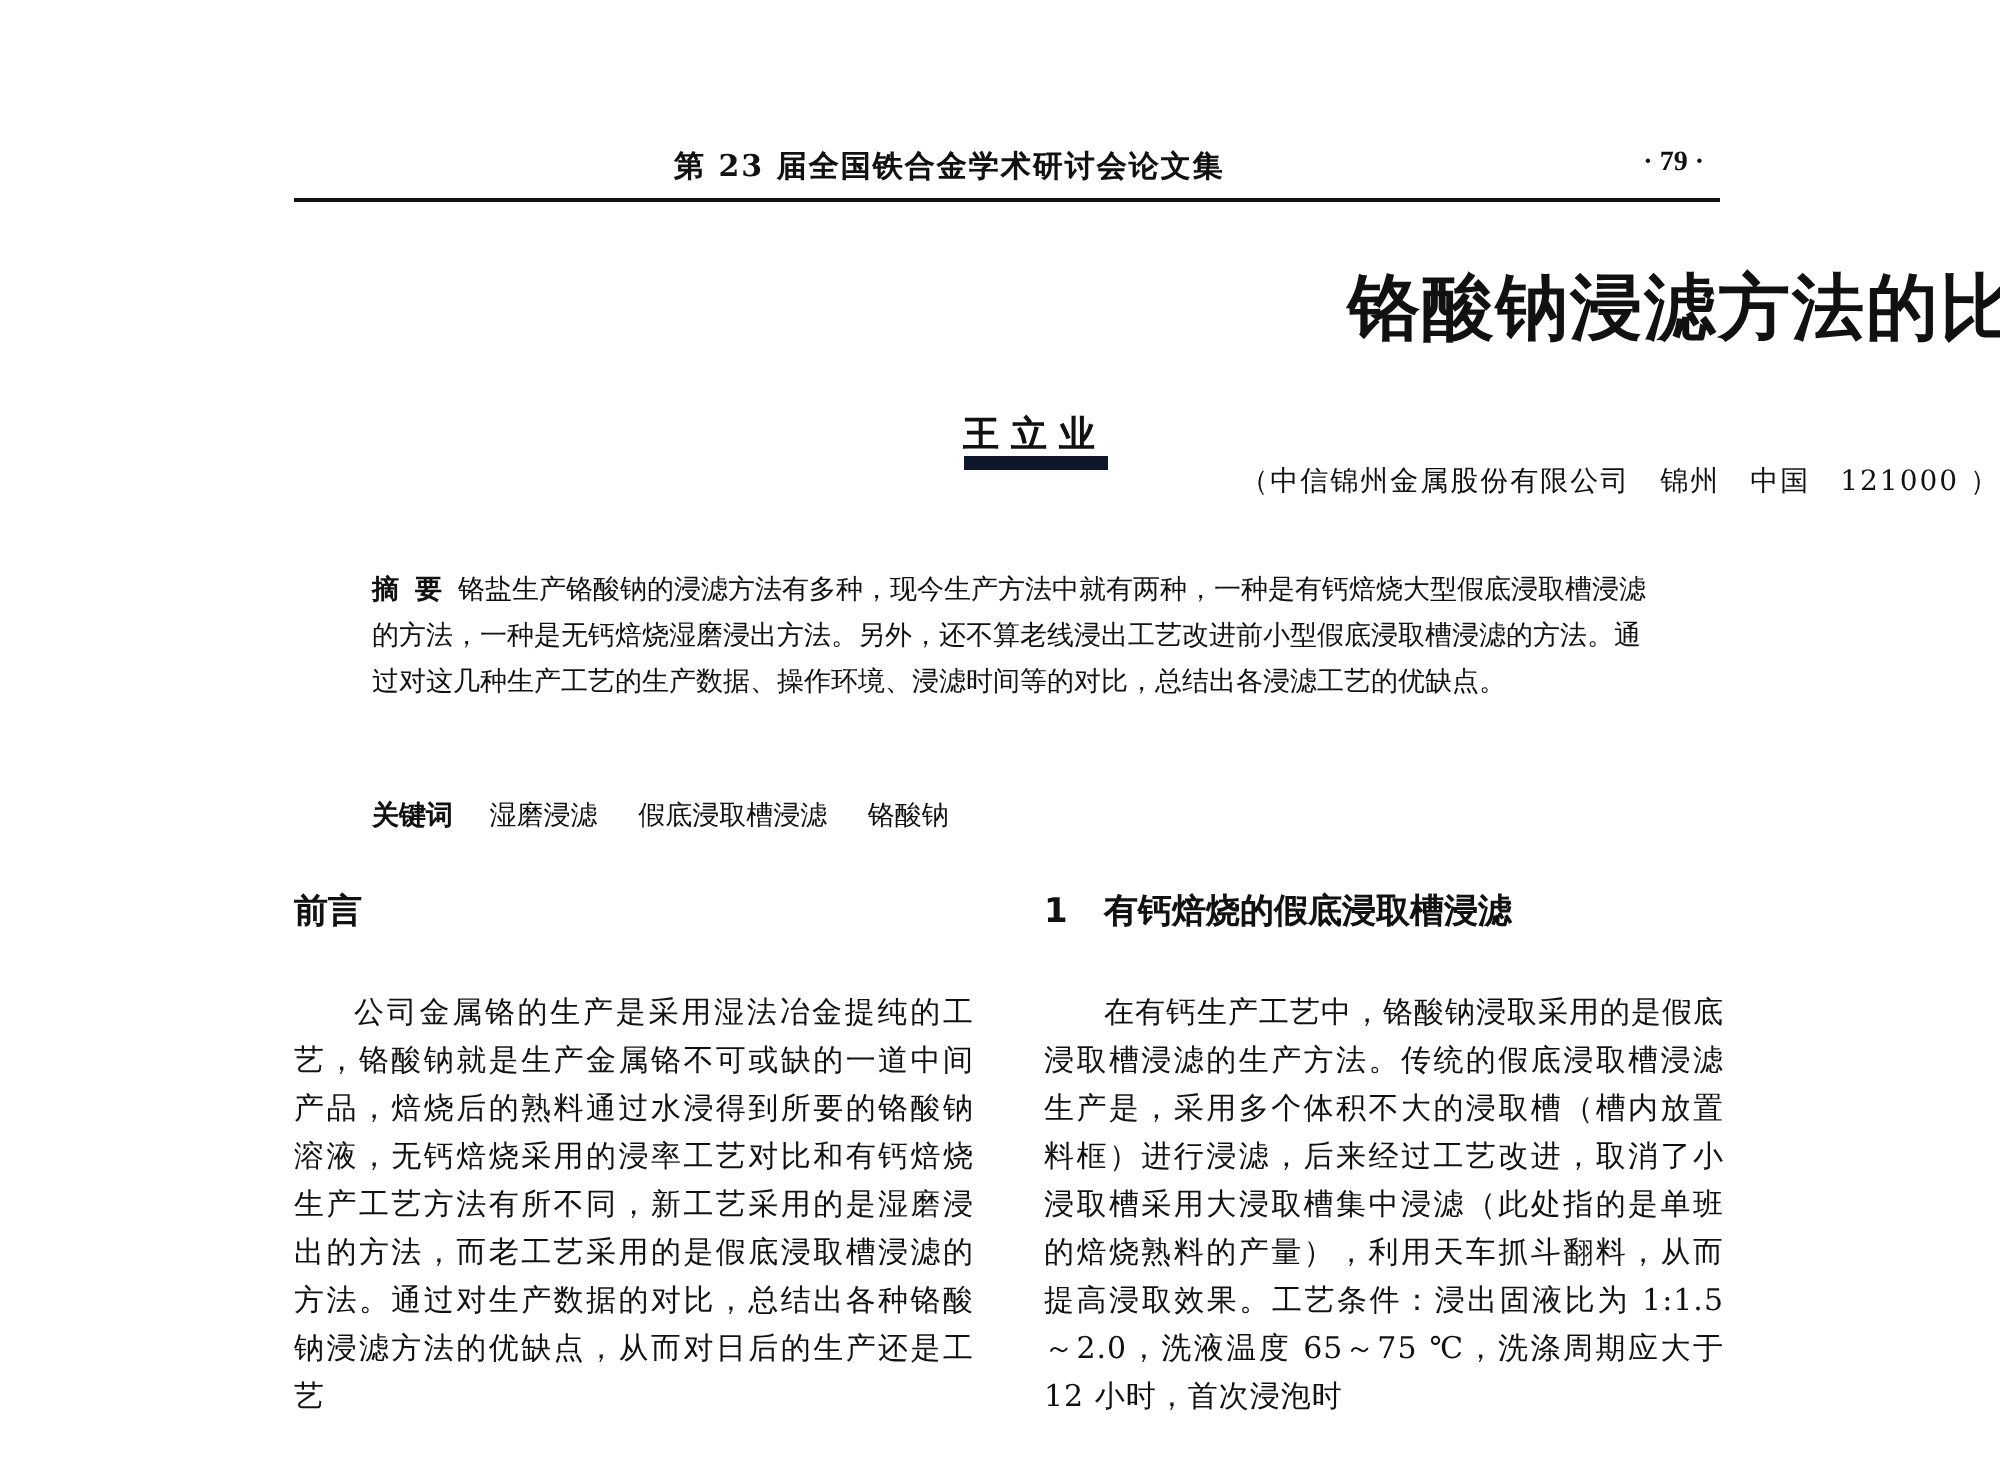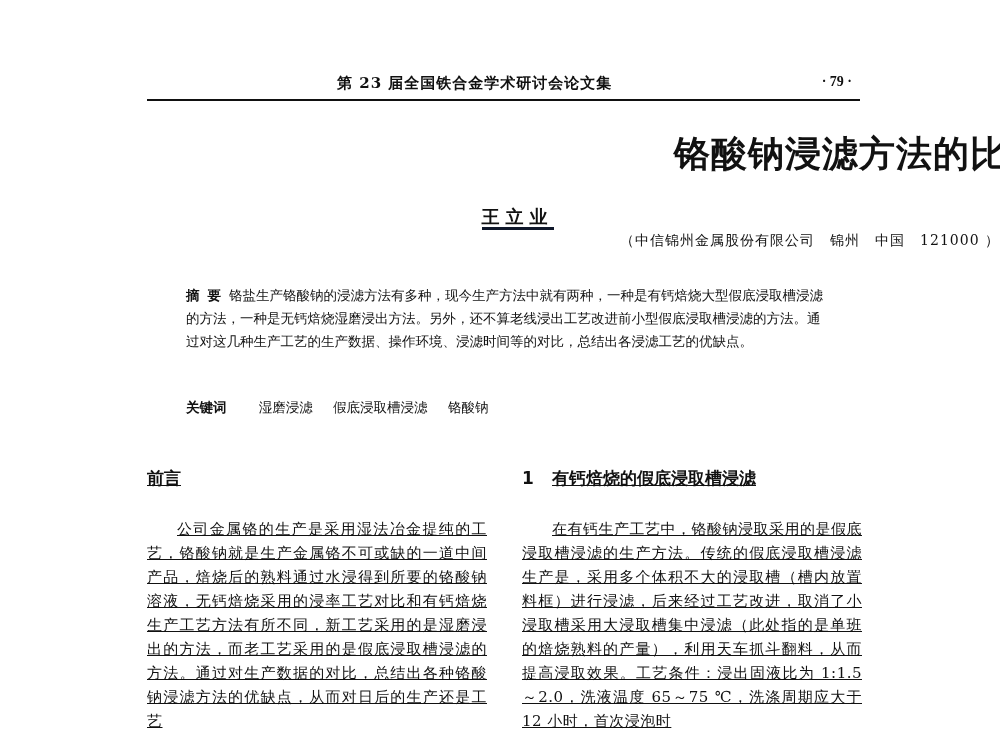--- a/index.html
+++ b/index.html
@@ -26,39 +26,39 @@
   }
 
   .title {
     position: absolute; left: 0; width: 1000px; top: 130px; text-align: right;
     font-family: "DejaVu Sans", sans-serif; font-size: 36px; font-weight: bold; letter-spacing: 1px; padding-left: 44px;
   }
   .author {
     position: absolute; left: 0; width: 1000px; top: 205px; text-align: center;
     font-size: 18px; font-weight: bold; letter-spacing: 6px;
   }
-  .author span { border-bottom: 3px solid #0f172a; margin-left: 35px; }
+  .author span { border-bottom: 7px solid #0f172a; margin-left: 35px; }
   .affiliation {
     position: absolute; left: 0; width: 1000px; top: 232px; text-align: right;
     font-size: 14px; letter-spacing: 1px;
   }
 
   .abstract {
     position: absolute; left: 186px; top: 284px; width: 640px;
     font-size: 13.5px; line-height: 23px; font-family: "DejaVu Sans", sans-serif;
   }
   .abstract .label { font-weight: bold; letter-spacing: 8px; }
   .keywords {
     position: absolute; left: 186px; top: 399px; width: 640px;
     font-size: 13.5px; font-family: "DejaVu Sans", sans-serif;
   }
-  .keywords .label { font-weight: bold; margin-right: 28px; }
+  .keywords .label { font-weight: bold; margin-right: 14px; }
   .keywords .kw { margin-right: 16px; }
 
-  .col { position: absolute; top: 467px; width: 340px; text-decoration: underline; }
+  .col { position: absolute; top: 444px; width: 340px; }
   .col-left { left: 147px; }
   .col-right { left: 522px; }
   .section-heading {
     font-family: "DejaVu Sans", sans-serif; font-size: 17px; font-weight: bold; height: 24px;
   }
   .section-heading .num { display: inline-block; width: 30px; }
   .body-text {
     margin-top: 26px; font-size: 15px; line-height: 24px; text-align: justify;
     text-indent: 2em; letter-spacing: 0.5px;
   }

